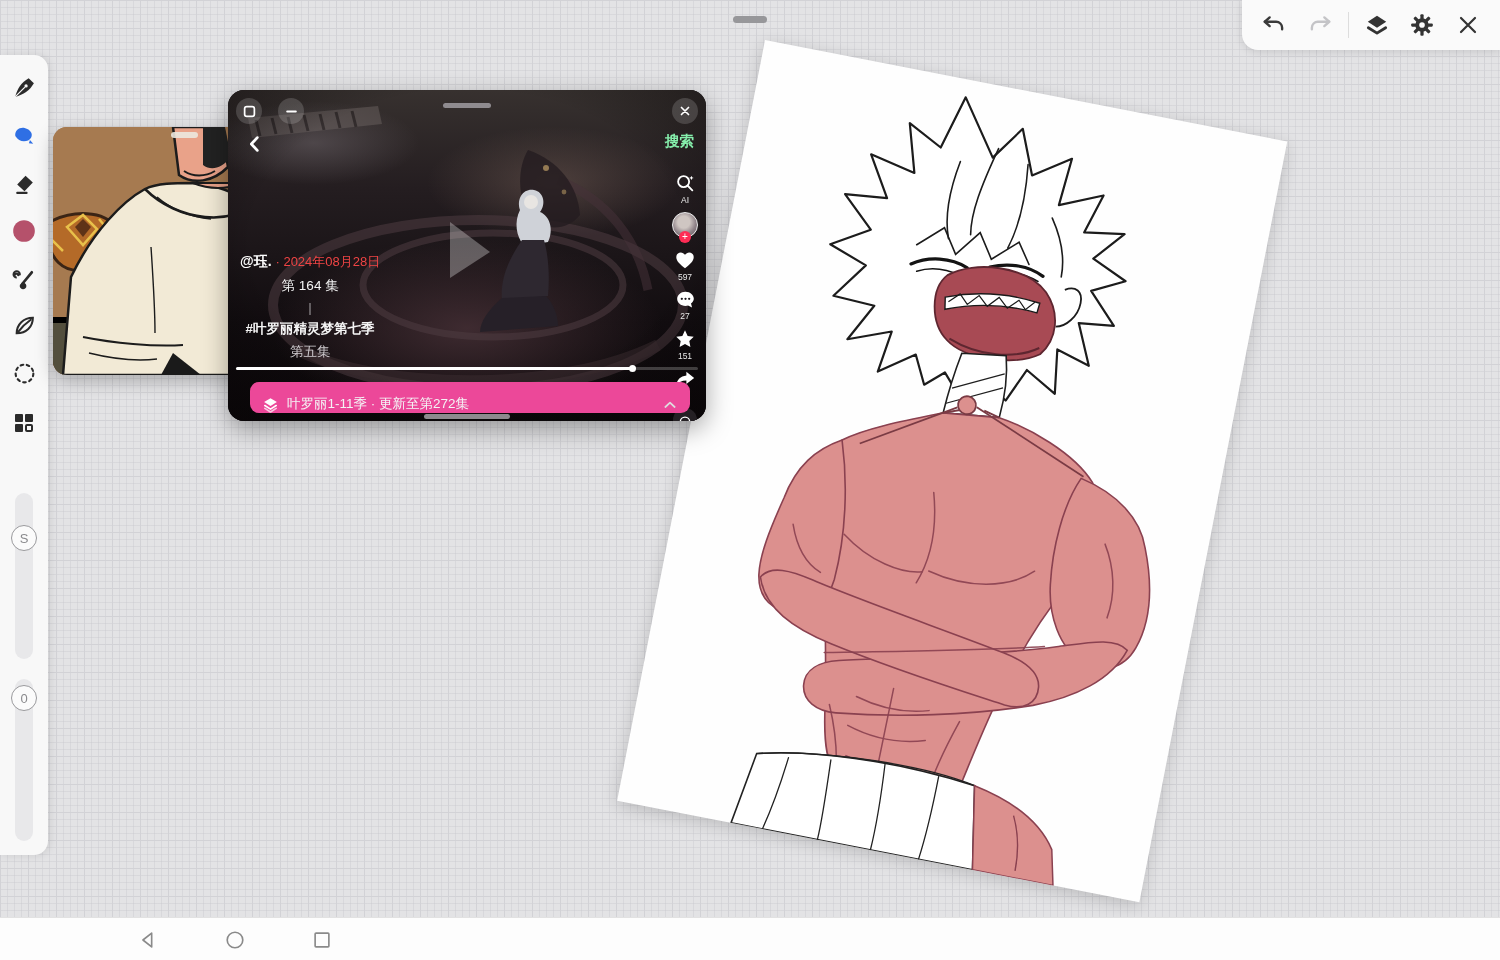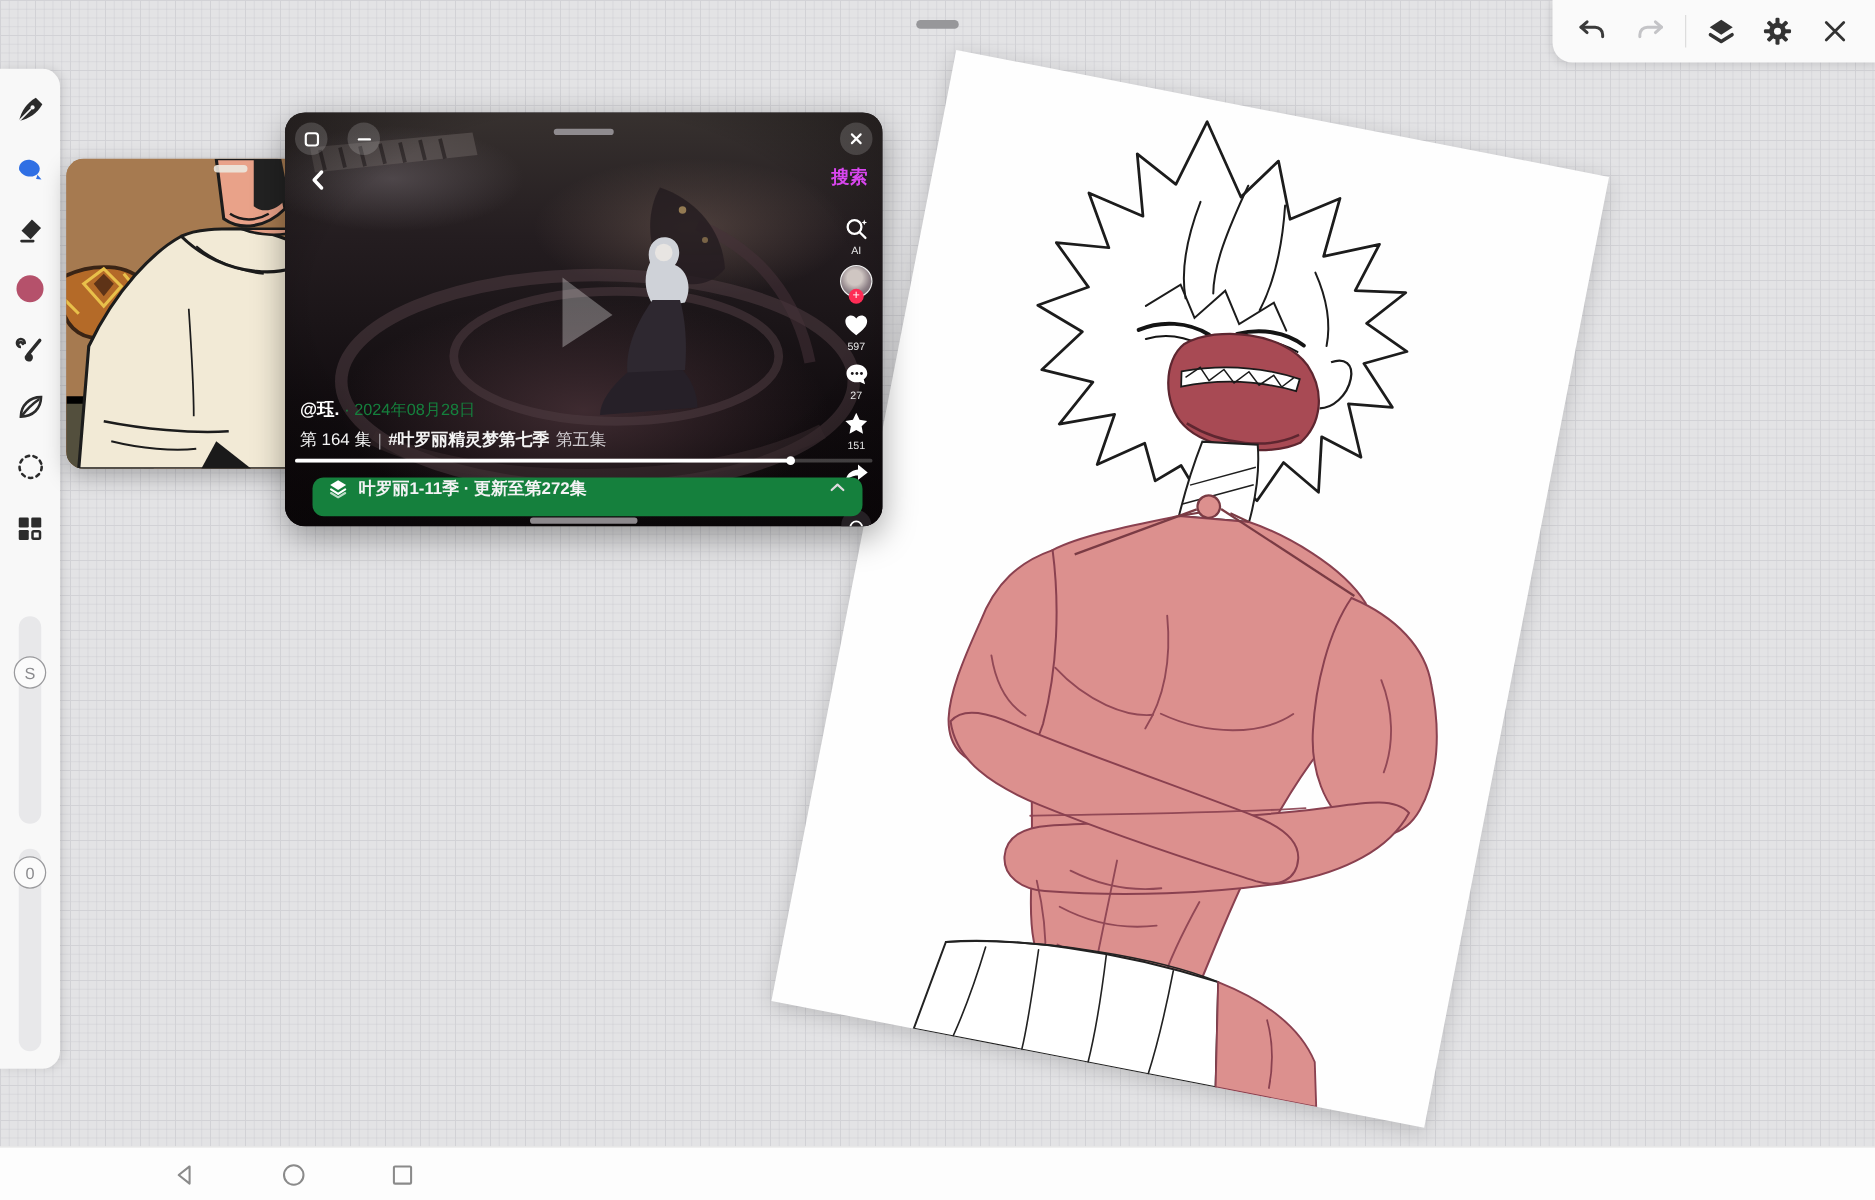--- a/index.html
+++ b/index.html
@@ -83,49 +83,49 @@
     position:absolute; top:8px; width:26px; height:26px; border-radius:50%;
     background:rgba(255,255,255,.16); display:flex; align-items:center; justify-content:center; z-index:6;
   }
   .win-handle { position:absolute; left:215px; top:13px; width:48px; height:5px; border-radius:3px; background:#8f8b8f; z-index:6; }
   .search-row { position:absolute; left:0; top:38px; width:100%; height:34px; z-index:6; display:flex; align-items:center; }
   .search-bar {
     position:absolute; left:56px; top:3px; width:372px; height:28px; border-radius:8px;
     background:rgba(255,255,255,.16); display:flex; align-items:center; padding:0 10px; gap:7px;
   }
   .search-query { font-size:13.5px; color:#f2f2f2; }
-  .search-btn { position:absolute; right:12px; top:4px; font-size:14.5px; font-weight:bold; color:#d946ef; }
+  .search-btn { position:absolute; right:12px; top:4px; font-size:14.5px; font-weight:bold; color:#86efac; }
 
   .rail { position:absolute; right:5px; top:82px; width:32px; z-index:6; display:flex; flex-direction:column; align-items:center; }
   .rail-item { display:flex; flex-direction:column; align-items:center; margin-bottom:7px; }
   .rail-count { font-size:8.5px; color:#e8e8e8; margin-top:1px; }
   .avatar-wrap { position:relative; width:26px; height:31px; margin-bottom:6px; }
   .avatar { width:26px; height:26px; border-radius:50%; border:1px solid #eee;
     background:radial-gradient(circle at 45% 38%, #cfc6c2 0 30%, #8e8187 60%, #5c5258 100%); }
   .follow-badge { position:absolute; left:7px; bottom:0; width:12px; height:12px; border-radius:50%;
     background:#fe2c55; color:#fff; font-size:10px; line-height:11px; text-align:center; }
   .listen-wrap { display:flex; flex-direction:column; align-items:center; }
   .listen-circle { width:24px; height:24px; border-radius:50%; background:rgba(40,36,40,.9); display:flex; align-items:center; justify-content:center; }
 
   .meta { position:absolute; left:12px; bottom:60px; z-index:6; }
   .meta-line1 { font-size:14px; }
   .meta-author { font-weight:bold; color:#fff; }
-  .meta-date { color:#15803d; font-size:13px; }
-  .meta-line2 { font-size:13.5px; margin-top:6px; color:#f4f4f4; display:flex; align-items:center; gap:5px; }
+  .meta-date { color:#ef4444; font-size:13px; }
+  .meta-line2 { font-size:13.5px; margin-top:6px; color:#f4f4f4; display:flex; align-items:center; gap:5px;flex-direction:column; }
   .ep-divider { color:#9a969a; }
   .ep-hashtag { font-weight:bold; }
   .ep-suffix { color:#cfcbcf; }
 
   .progress { position:absolute; left:8px; right:8px; bottom:51px; height:3px; border-radius:2px; background:rgba(255,255,255,.22); z-index:6; }
   .progress-fill { position:relative; height:100%; border-radius:2px; background:#fff; }
   .progress-dot { position:absolute; right:-3px; top:-2px; width:7px; height:7px; border-radius:50%; background:#fff; }
 
   .playlist-bar {
     position:absolute; left:22px; right:16px; bottom:8px; height:31px; border-radius:9px;
-    background:#15803d; display:flex; align-items:flex-start; padding:0 12px; gap:8px; z-index:6;font-weight:bold;
+    background:#ec4899; display:flex; align-items:flex-end; padding:0 12px; gap:8px; z-index:6;
   }
   .playlist-title { font-size:13.5px; color:#f4f3f5; flex:1; }
   .win-bottom-handle { position:absolute; left:196px; bottom:2px; width:86px; height:5px; border-radius:3px; background:#8d898d; z-index:8; }
 
   
   .navbar {
     position:absolute; left:0; bottom:0; width:100%; height:43px; background:#fdfdfd;
     border-top:1px solid #e2e2e2; z-index:20;
   }
   .nav-btn { position:absolute; top:8px; width:28px; height:28px; display:flex; align-items:center; justify-content:center; }

